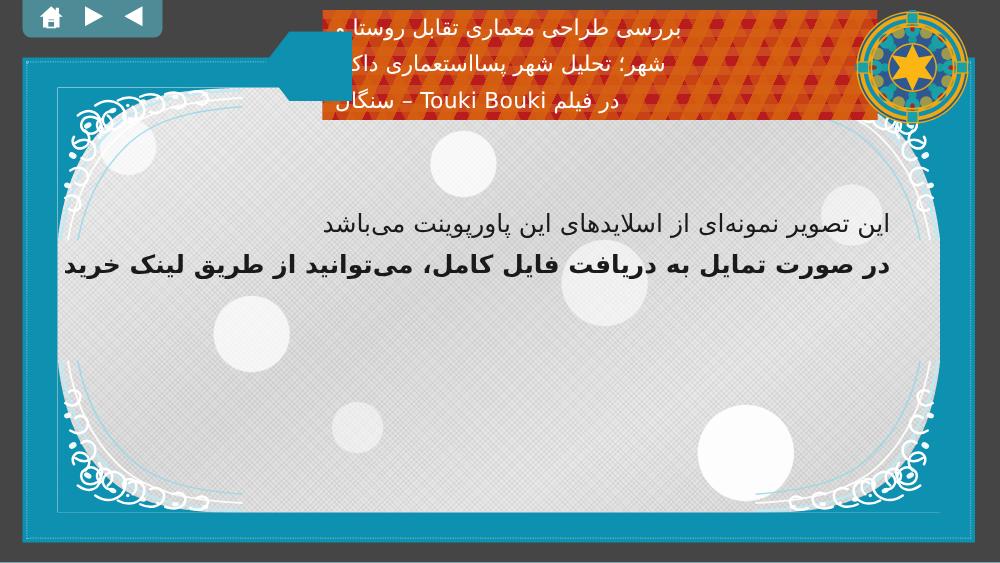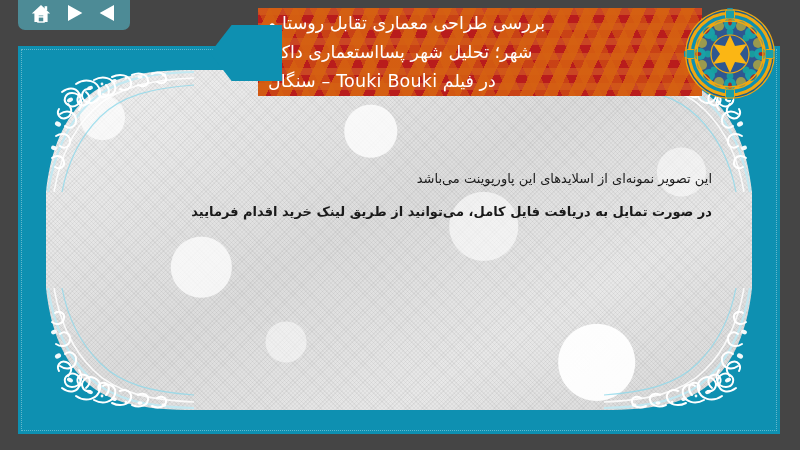--- a/index.html
+++ b/index.html
@@ -170,21 +170,21 @@
     position: absolute;
     left: 40px;
     right: 40px;
     top: 92px;
     z-index: 12;
     direction: rtl;
     text-align: center;
   }
   #body-text .bline {
     color: #1a1a1a;
-    font-size: 13px;
+    font-size: 20px;
     line-height: 33px;
     white-space: nowrap;
     font-weight: 400;
   }
   #body-text .bline.l1 { text-align: right; padding-left: 18px; }
   #body-text .bline.l2 { text-align: center; }
   #body-text .bline.l3 { text-align: right; font-weight: bold; }
 </style>
 </head>
 <body>

